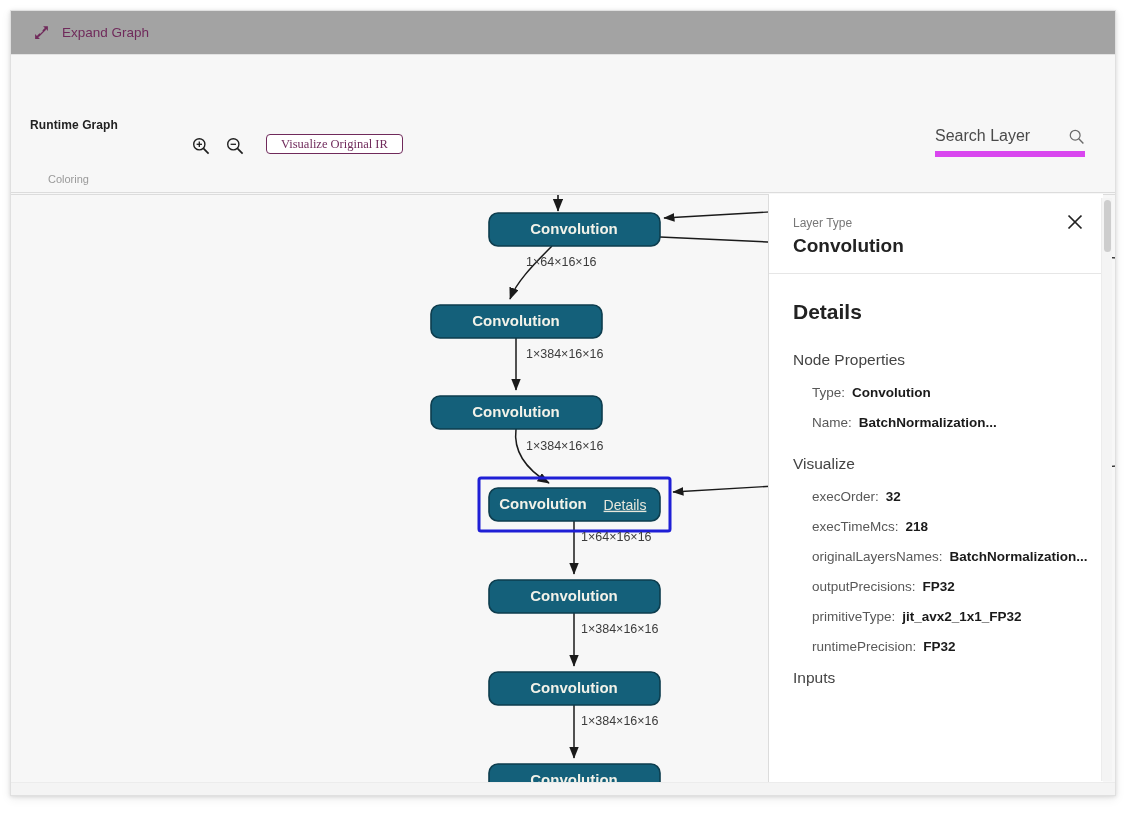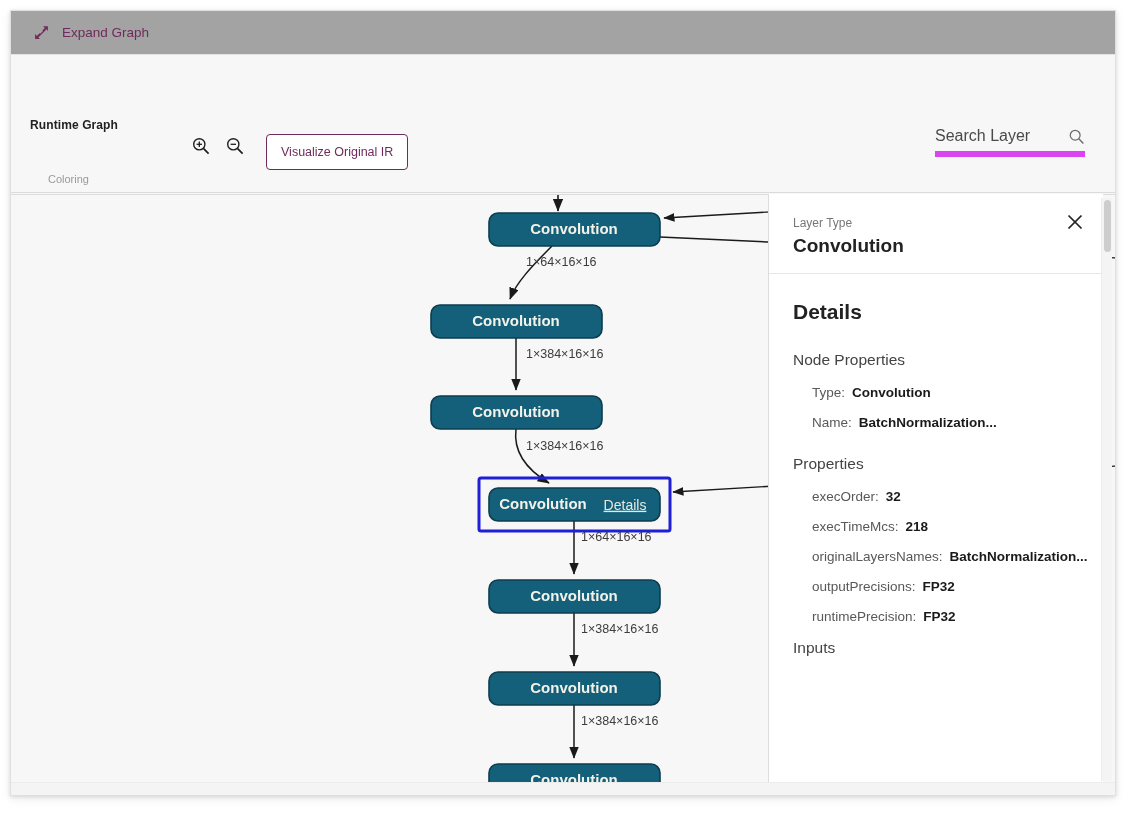--- a/index.html
+++ b/index.html
@@ -45,24 +45,24 @@
   .tb-title {
     position: absolute; left: 19px; top: 70px;
     transform: translateY(-50%);
     font-size: 12px; font-weight: bold; color: #222;
     letter-spacing: .1px;
   }
   .zoom-in-icon { position: absolute; left: 180px; top: 81px; cursor: pointer; }
   .zoom-out-icon { position: absolute; left: 214px; top: 81px; cursor: pointer; }
   .viz-btn {
     position: absolute; left: 255px; top: 79px;
-    height: 36px; padding: 0 14px;
+    height: 20px; padding: 0 14px;
     border: 1px solid #702a5b; border-radius: 4px;
     background: #ffffff; color: #702a5b;
-    font-size: 12.5px; font-family: Liberation Sans, sans-serif;
+    font-size: 12.5px; font-family: Liberation Serif, serif;
     cursor: pointer; white-space: nowrap;
     display: flex; align-items: center;
   }
   .coloring-wrap { position: absolute; left: 37px; top: 118px; width: 181px; }
   .coloring-label { font-size: 11px; color: #9a9a9a; margin-bottom: 8px; }
   .coloring-field {
     position: relative;
     border-bottom: 1px solid #b9b9b9;
     padding-bottom: 7px;
     cursor: pointer;
@@ -313,39 +313,43 @@
       <div class="kv">
         <span class="kv-k">Type:</span>
         <span class="kv-v">Convolution</span>
       </div>
       <div class="kv">
         <span class="kv-k">Name:</span>
         <span class="kv-v">BatchNormalization...</span>
       </div>
 
       <div class="section-gap"></div>
-      <div class="section-h">Properties</div>
+      <div class="section-h">Visualize</div>
 
       <div class="kv">
         <span class="kv-k">execOrder:</span>
         <span class="kv-v">32</span>
       </div>
       <div class="kv">
         <span class="kv-k">execTimeMcs:</span>
         <span class="kv-v">218</span>
       </div>
       <div class="kv">
         <span class="kv-k">originalLayersNames:</span>
         <span class="kv-v">BatchNormalization...</span>
       </div>
       <div class="kv">
         <span class="kv-k">outputPrecisions:</span>
         <span class="kv-v">FP32</span>
       </div>
       <div class="kv">
+        <span class="kv-k">primitiveType:</span>
+        <span class="kv-v">jit_avx2_1x1_FP32</span>
+      </div>
+      <div class="kv">
         <span class="kv-k">runtimePrecision:</span>
         <span class="kv-v">FP32</span>
       </div>
 
       <div class="inputs-h">Inputs</div>
     </div>
   </div>
 
   <div class="vscroll">
     <div class="vscroll-thumb"></div>

